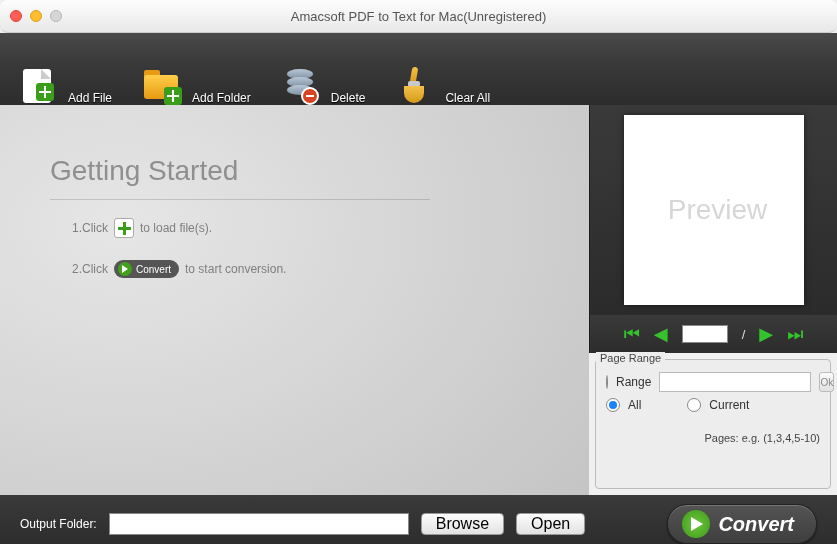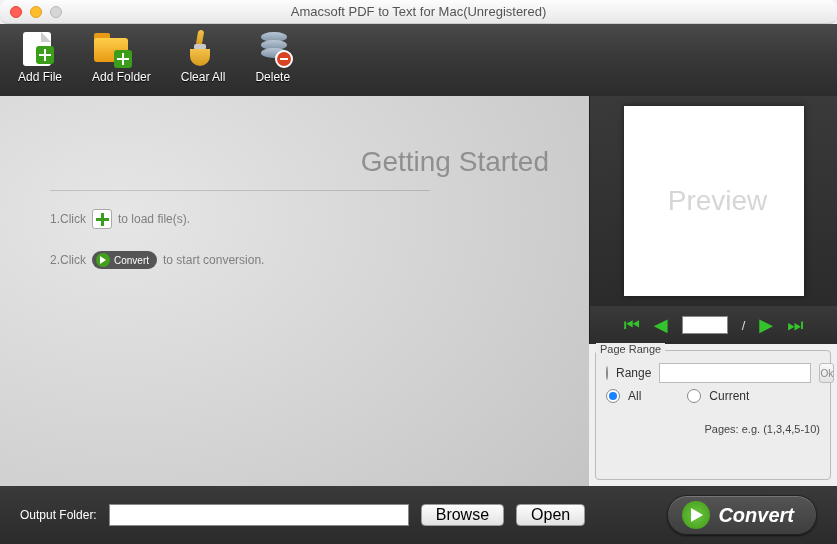--- a/index.html
+++ b/index.html
@@ -1,27 +1,27 @@
 <!DOCTYPE html>
 <html><head>
 <meta charset="utf-8">
 <style>
 * { margin: 0; padding: 0; box-sizing: border-box; font-family: -apple-system, "Helvetica Neue", Arial, sans-serif; }
 body { width: 837px; height: 544px; background: #f0f0f0; overflow: hidden; }
 
-.titlebar { height: 24px; background: linear-gradient(#fdfdfd,#e8e8e8); display: flex; align-items: center; border-bottom: 1px solid #ccc; position: relative; border-radius: 8px; }
+.titlebar { height: 33px; background: linear-gradient(#fdfdfd,#e8e8e8); display: flex; align-items: center; border-bottom: 1px solid #ccc; position: relative; border-radius: 8px; }
 .traffic-lights { display: flex; gap: 8px; padding-left: 10px; }
 .traffic-lights span { width: 12px; height: 12px; border-radius: 50%; display: block; }
 .tl-close { background: #ff5f57; border: 1px solid #e24238; }
 .tl-min   { background: #ffbd2e; border: 1px solid #e1a116; }
 .tl-max   { background: #d6d6d6; border: 1px solid #b7b7b7; }
 .titlebar-title { position: absolute; left: 0; right: 0; text-align: center; font-size: 13px; color: #555; }
 
 .toolbar { height: 72px; background: linear-gradient(#4a4a4a,#3a3a3a 40%,#2c2c2c); display: flex; padding: 6px 18px 0; gap: 30px; }
-.tool-btn { display: flex; flex-direction: column; align-items: flex-start; gap: 2px; color: #fff; font-size: 12px; cursor: pointer; }
+.tool-btn { display: flex; flex-direction: row; align-items: flex-end; gap: 12px; color: #fff; font-size: 12px; cursor: pointer; }
 .tool-btn .ico { width: 38px; height: 38px; position: relative; }
 .tool-label { text-shadow: 0 1px 1px #000; }
 
 .file-ico { width: 28px; height: 34px; background: #fff; border-radius: 3px; position: absolute; left: 5px; top: 2px; }
 .file-fold { position: absolute; right: 0; top: 0; width: 0; height: 0; border-left: 10px solid #ccc; border-top: 10px solid transparent; }
 .plus-badge { position: absolute; width: 18px; height: 18px; background: #3b9e1a; border-radius: 3px; right: 2px; bottom: 4px; }
 .plus-badge::before, .plus-badge::after { content:""; position:absolute; background:#fff; }
 .plus-badge::before { left:8px; top:3px; width:2px; height:12px; }
 .plus-badge::after  { left:3px; top:8px; width:12px; height:2px; }
 
@@ -33,23 +33,23 @@
 .minus-badge { position:absolute; width:18px; height:18px; background:#d84423; border:2px solid #fff; border-radius:50%; right:0; bottom:0; }
 .minus-badge::after { content:""; position:absolute; left:3px; top:6px; width:8px; height:2px; background:#fff; }
 
 .brush-handle { position:absolute; left:16px; top:0; width:6px; height:16px; background:linear-gradient(#f3c14b,#d79a1a); border-radius:3px; transform: rotate(10deg); }
 .brush-band { position:absolute; left:13px; top:14px; width:12px; height:6px; background:#c9c9c9; border-radius:2px; }
 .brush-bristle { position:absolute; left:9px; top:19px; width:20px; height:17px; background:linear-gradient(#f3c14b,#d79a1a); border-radius:0 0 10px 10px; }
 
 .content { display:flex; height: calc(544px - 24px - 72px - 58px); }
 
 .left-panel { flex:1; background: radial-gradient(ellipse 700px 500px at 120px 120px, #e6e6e6, #bfbfbf); padding: 50px 40px 0 50px; position:relative; }
-.gs-title { font-size: 28px; color:#8f8f8f; font-weight: 400; text-align: right; }
+.gs-title { font-size: 28px; color:#8f8f8f; font-weight: 400; }
 .gs-divider { height:1px; background: rgba(0,0,0,0.15); margin: 12px 0 18px; width: 380px; }
-.gs-line { display:flex; align-items:center; gap:6px; color:#7f7f7f; font-size:12px; margin-bottom: 22px; }
+.gs-line { display:flex; align-items:center; gap:6px; color:#7f7f7f; font-size:12px; margin-bottom: 22px; margin-left: 22px; }
 .mini-add { width:20px; height:20px; background:#fff; border:1px solid #aaa; border-radius:3px; position:relative; }
 .mini-add::before, .mini-add::after { content:""; position:absolute; background:#3b9e1a; }
 .mini-add::before { left:8px; top:3px; width:3px; height:13px; }
 .mini-add::after  { left:3px; top:8px; width:13px; height:3px; }
 .mini-convert { background:#555; border-radius:12px; padding:2px 8px 2px 4px; display:flex; align-items:center; gap:4px; color:#fff; font-size:10px; }
 .mini-convert .arr { width:14px; height:14px; background:#43a01d; border-radius:50%; position:relative; }
 .mini-convert .arr::after { content:""; position:absolute; left:4px; top:3px; width:0; height:0; border-left:6px solid #fff; border-top:4px solid transparent; border-bottom:4px solid transparent; }
 
 .right-panel { width:248px; display:flex; flex-direction:column; }
 .preview-box { flex:0 0 210px; background: linear-gradient(#3a3a3a,#2b2b2b); display:flex; align-items:center; justify-content:center; border-left:1px solid #1e1e1e; }
@@ -102,36 +102,36 @@
   <div class="tool-btn">
     <div class="ico">
       <div class="folder-tab"></div>
         <div class="folder-ico"></div>
       <div class="plus-badge" style="right:-2px;bottom:0"></div>
     </div>
     <span class="tool-label">Add Folder</span>
   </div>
   <div class="tool-btn">
     <div class="ico">
-      <div class="brush-handle"></div>
-        <div class="brush-band"></div>
-        <div class="brush-bristle"></div>
-    </div>
-    <span class="tool-label">Clear All</span>
-  </div>
-  <div class="tool-btn">
-    <div class="ico">
       <div class="db-ico">
           <div class="db-cyl"></div>
           <div class="db-cyl"></div>
           <div class="db-cyl"></div>
         </div>
       <div class="minus-badge"></div>
     </div>
     <span class="tool-label">Delete</span>
+  </div>
+  <div class="tool-btn">
+    <div class="ico">
+      <div class="brush-handle"></div>
+        <div class="brush-band"></div>
+        <div class="brush-bristle"></div>
+    </div>
+    <span class="tool-label">Clear All</span>
   </div>
 </div>
 
 <div class="content">
   <div class="left-panel">
     <div class="gs-title">Getting Started</div>
     <div class="gs-divider"></div>
     <div class="gs-line">
       <span>1.Click</span>
       <span class="mini-add"></span>

